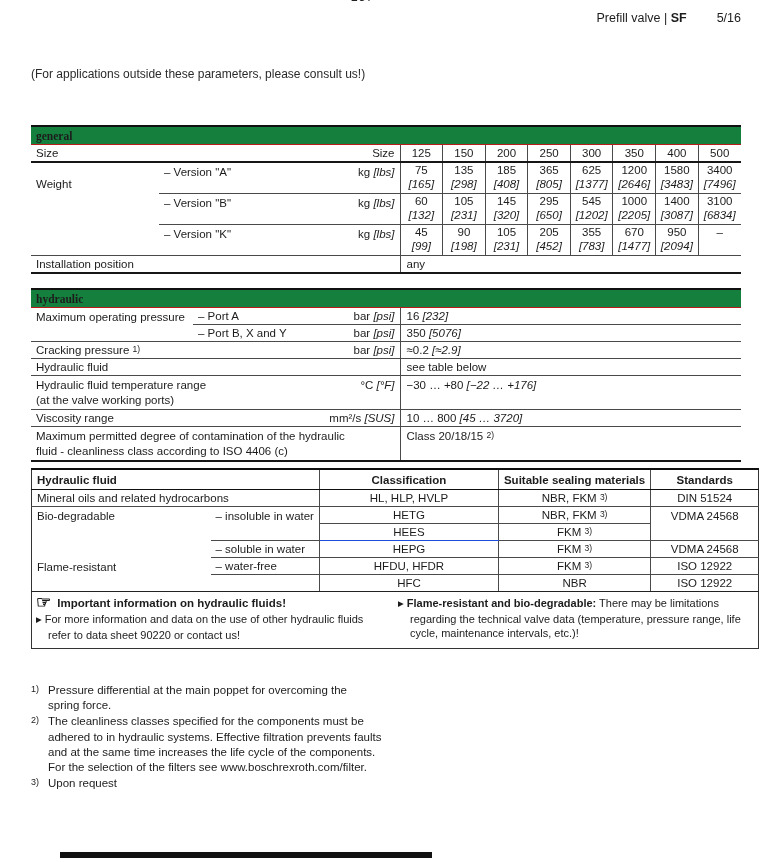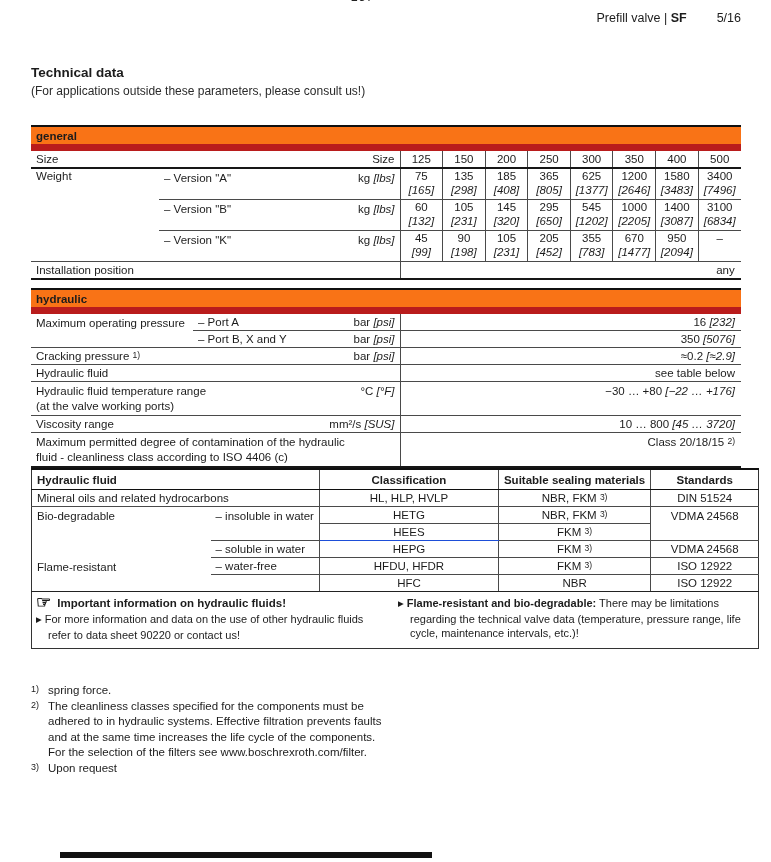--- a/index.html
+++ b/index.html
@@ -14,27 +14,27 @@
   .top-fragment span{position:relative;top:-10px;letter-spacing:1px;color:#222;}
 
   
   .intro{top:64px;left:31px;}
   .intro h1{margin:0;font-size:13.5px;font-weight:bold;line-height:17px;}
   .intro p{margin:3px 0 0 0;font-size:12px;line-height:15px;color:#2a2a2a;}
 
   
   table{border-collapse:collapse;table-layout:fixed;font-size:11.5px;color:#1c1c1c;}
   td{padding:1px 5px;white-space:nowrap;overflow:hidden;line-height:14px;vertical-align:middle;}
-  .sec-row td{background:#f97316;font-weight:bold;border-top:2.5px solid #101010;
-              border-bottom:7px solid #b91c1c;height:15px;}
+  .sec-row td{background:#15803d;font-weight:bold;border-top:2.5px solid #101010;
+              border-bottom:1px solid #b91c1c;height:15px;font-family:Liberation Serif, serif;}
   .bb1 td{border-bottom:1px solid #4a4a4a;}
   .bb2 td{border-bottom:2px solid #161616;}
   .bt15 td{border-top:1.5px solid #222;}
   .vcell{border-left:1px solid #4a4a4a;text-align:center;padding:1px 2px;}
-  .vleft{border-left:1px solid #4a4a4a;text-align:right;padding:1px 6px;}
+  .vleft{border-left:1px solid #4a4a4a;text-align:left;padding:1px 6px;}
   .unit{text-align:right;padding-right:5px;}
   .it{font-style:italic;}
   .two-line{line-height:15px;}
   .wcell div{line-height:13.5px;text-align:center;}
   .wcell .br{font-style:italic;min-height:13px;}
   .sup{font-size:8.5px;vertical-align:top;position:relative;top:-1px;}
   .vtop{vertical-align:top;}
   .tbl-general{top:125px;left:31px;}
   .tbl-hydraulic{top:288px;left:31px;}
   .tbl-fluid{top:468px;left:31px;}
@@ -75,21 +75,20 @@
   <div class="abs doc-header">
     <span>
       <span>Prefill valve</span>
       <span>|</span>
       <b>SF</b>
     </span>
     <span>5/16</span>
   </div>
 
   <div class="abs intro">
-    <h1>Technical data</h1>
     <p>(For applications outside these parameters, please consult us!)</p>
   </div>
 
   <div class="abs tbl-general">
     <table>
       <colgroup>
         <col style="width:128px">
           <col style="width:155px">
           <col style="width:86px">
         <col style="width:42.6px">
@@ -111,21 +110,21 @@
         <td class="vcell">125</td>
         <td class="vcell">150</td>
         <td class="vcell">200</td>
         <td class="vcell">250</td>
         <td class="vcell">300</td>
         <td class="vcell">350</td>
         <td class="vcell">400</td>
         <td class="vcell">500</td>
       </tr>
       <tr class="bb1" style="height:31px">
-        <td rowspan="3" class="vtop" style="padding-top:0">Weight</td>
+        <td rowspan="3" class="vtop" style="padding-top:14px">Weight</td>
         <td class="vtop" style="padding-top:2px">– Version "A"</td>
         <td class="unit vtop" style="padding-top:2px"><span>kg</span> <span class="it">[lbs]</span></td>
         <td class="vcell wcell">
               <div>75</div>
               <div class="br">[165]</div>
             </td>
         <td class="vcell wcell">
               <div>135</div>
               <div class="br">[298]</div>
             </td>
@@ -363,20 +362,21 @@
         </td>
       </tr>
     </tbody>
       </table>
   </div>
 
   <div class="abs footnotes">
     <div class="fn">
       <span class="fn-num">1)</span>
       <div class="fn-text">
+        <div>Pressure differential at the main poppet for overcoming the</div>
         <div>spring force.</div>
       </div>
     </div>
     <div class="fn">
       <span class="fn-num">2)</span>
       <div class="fn-text">
         <div>The cleanliness classes specified for the components must be</div>
         <div>adhered to in hydraulic systems. Effective filtration prevents faults</div>
         <div>and at the same time increases the life cycle of the components.</div>
         <div>

